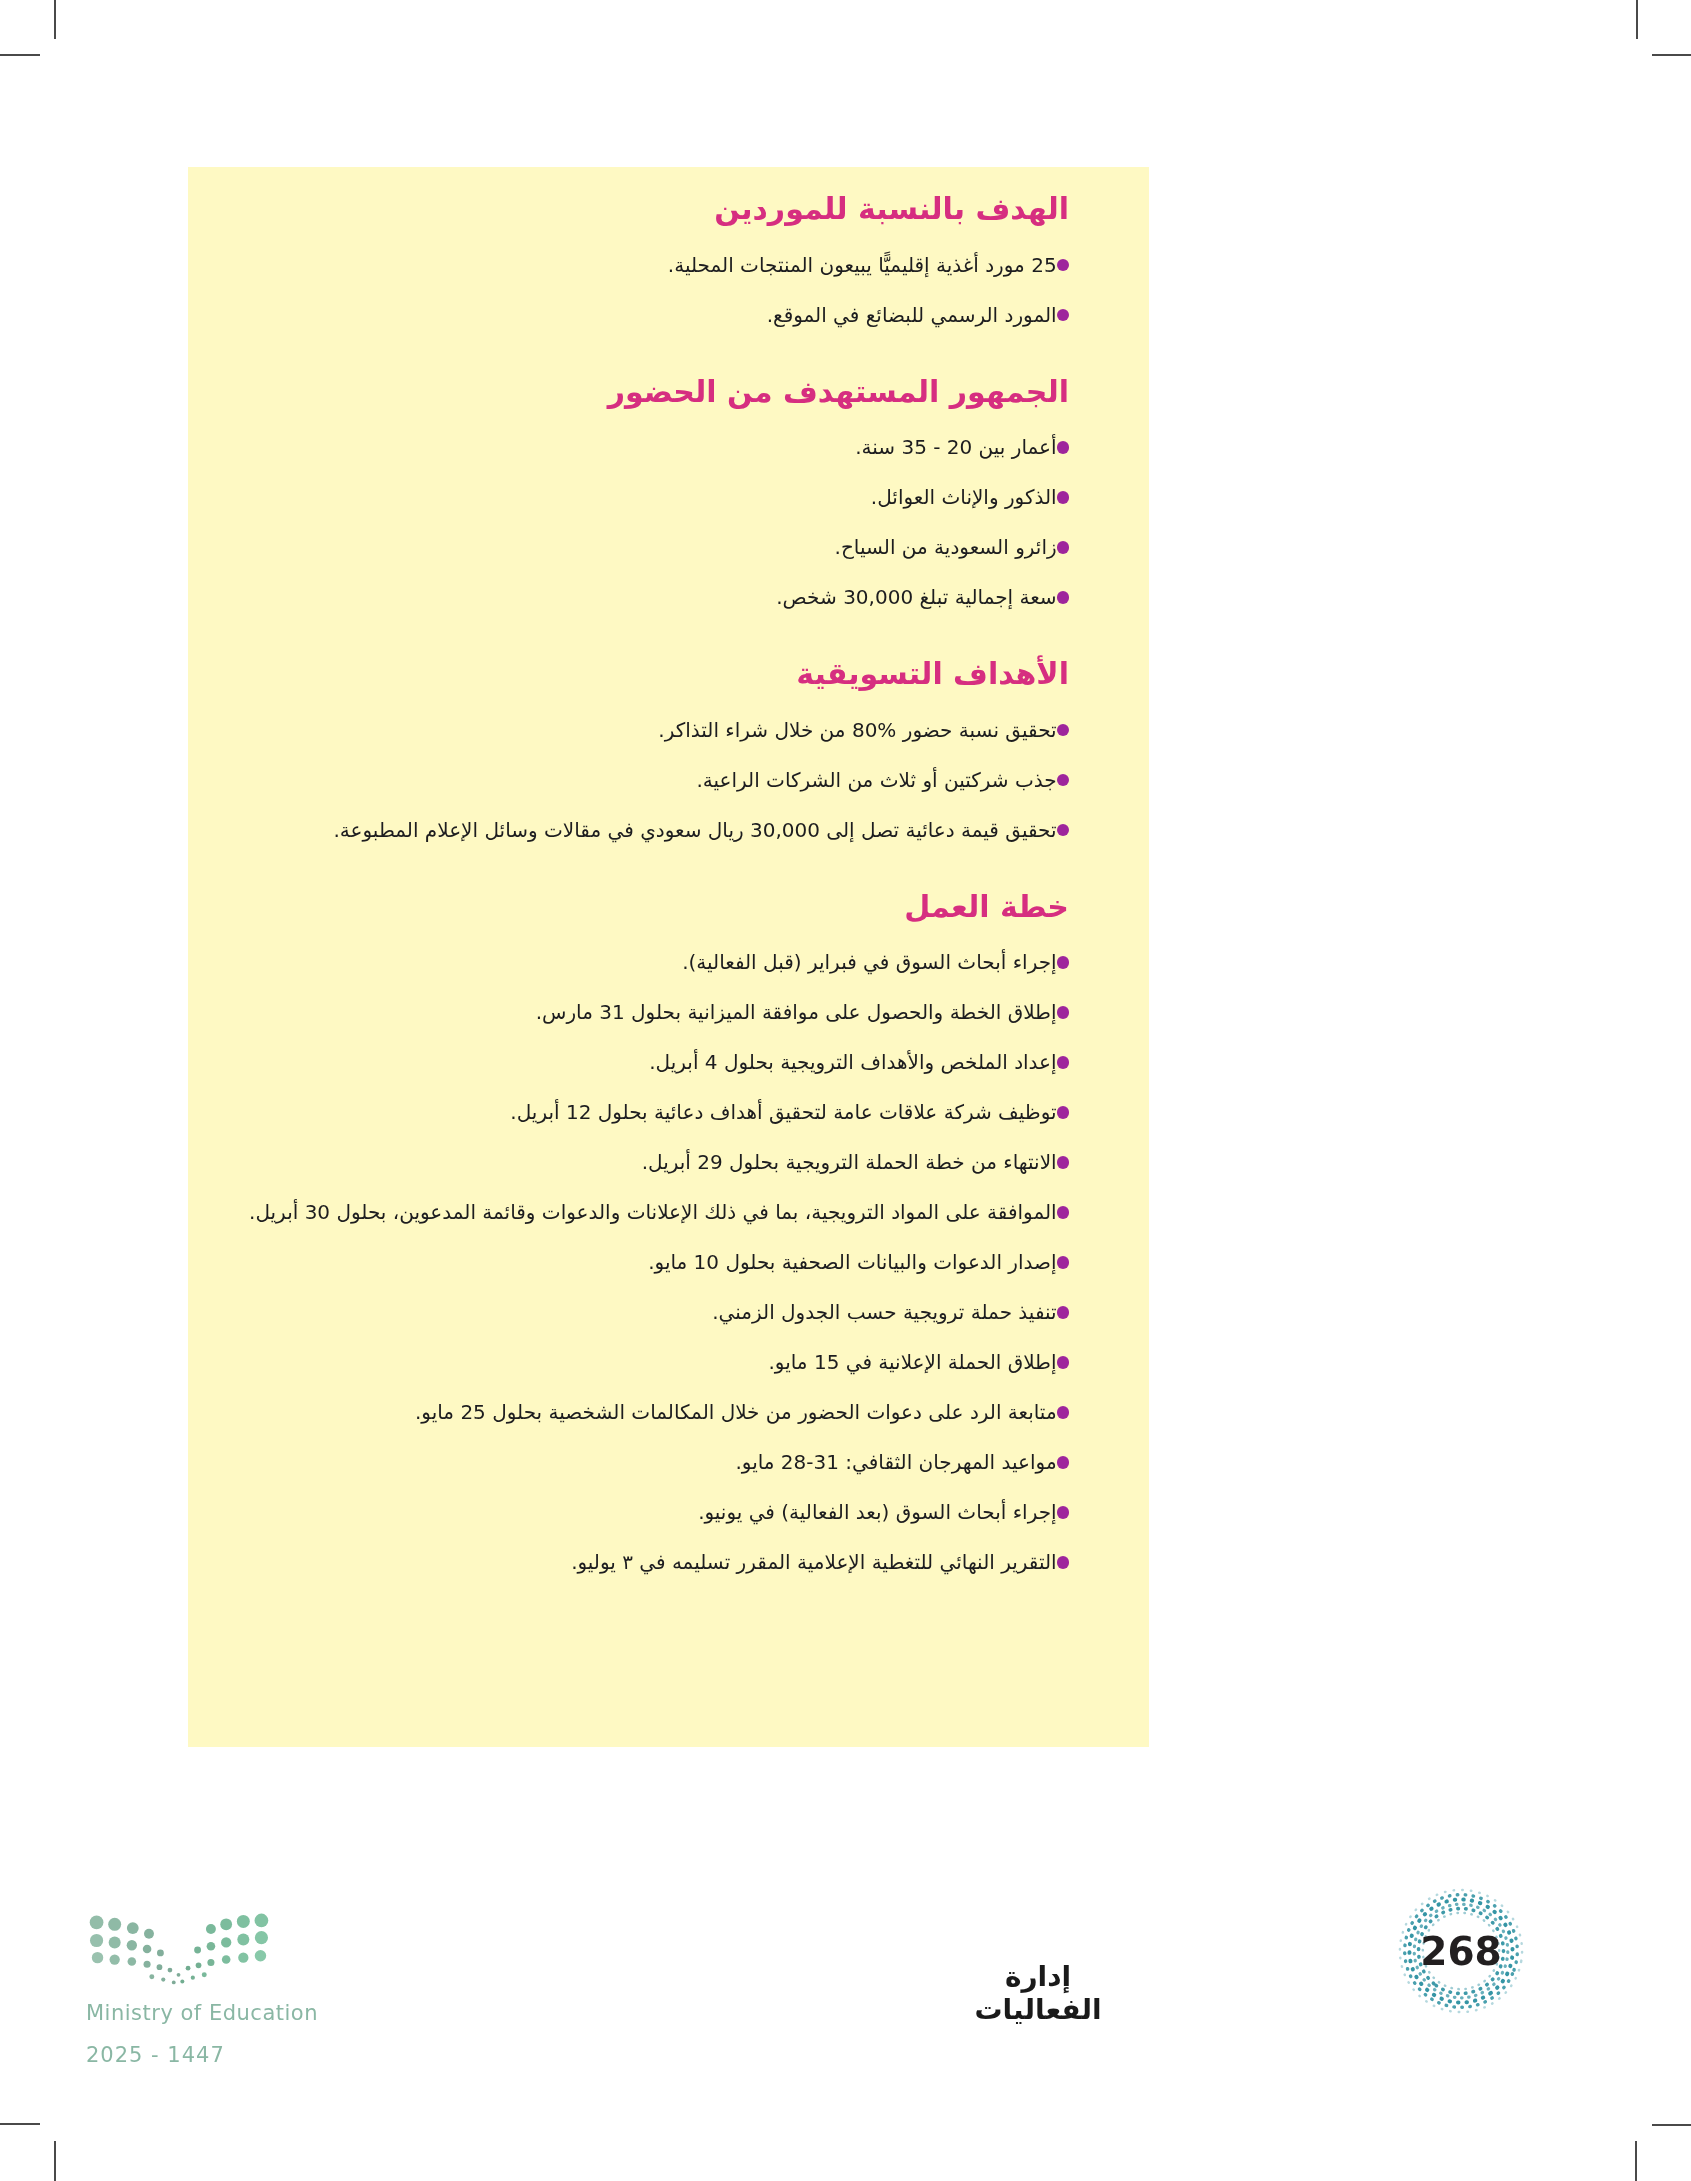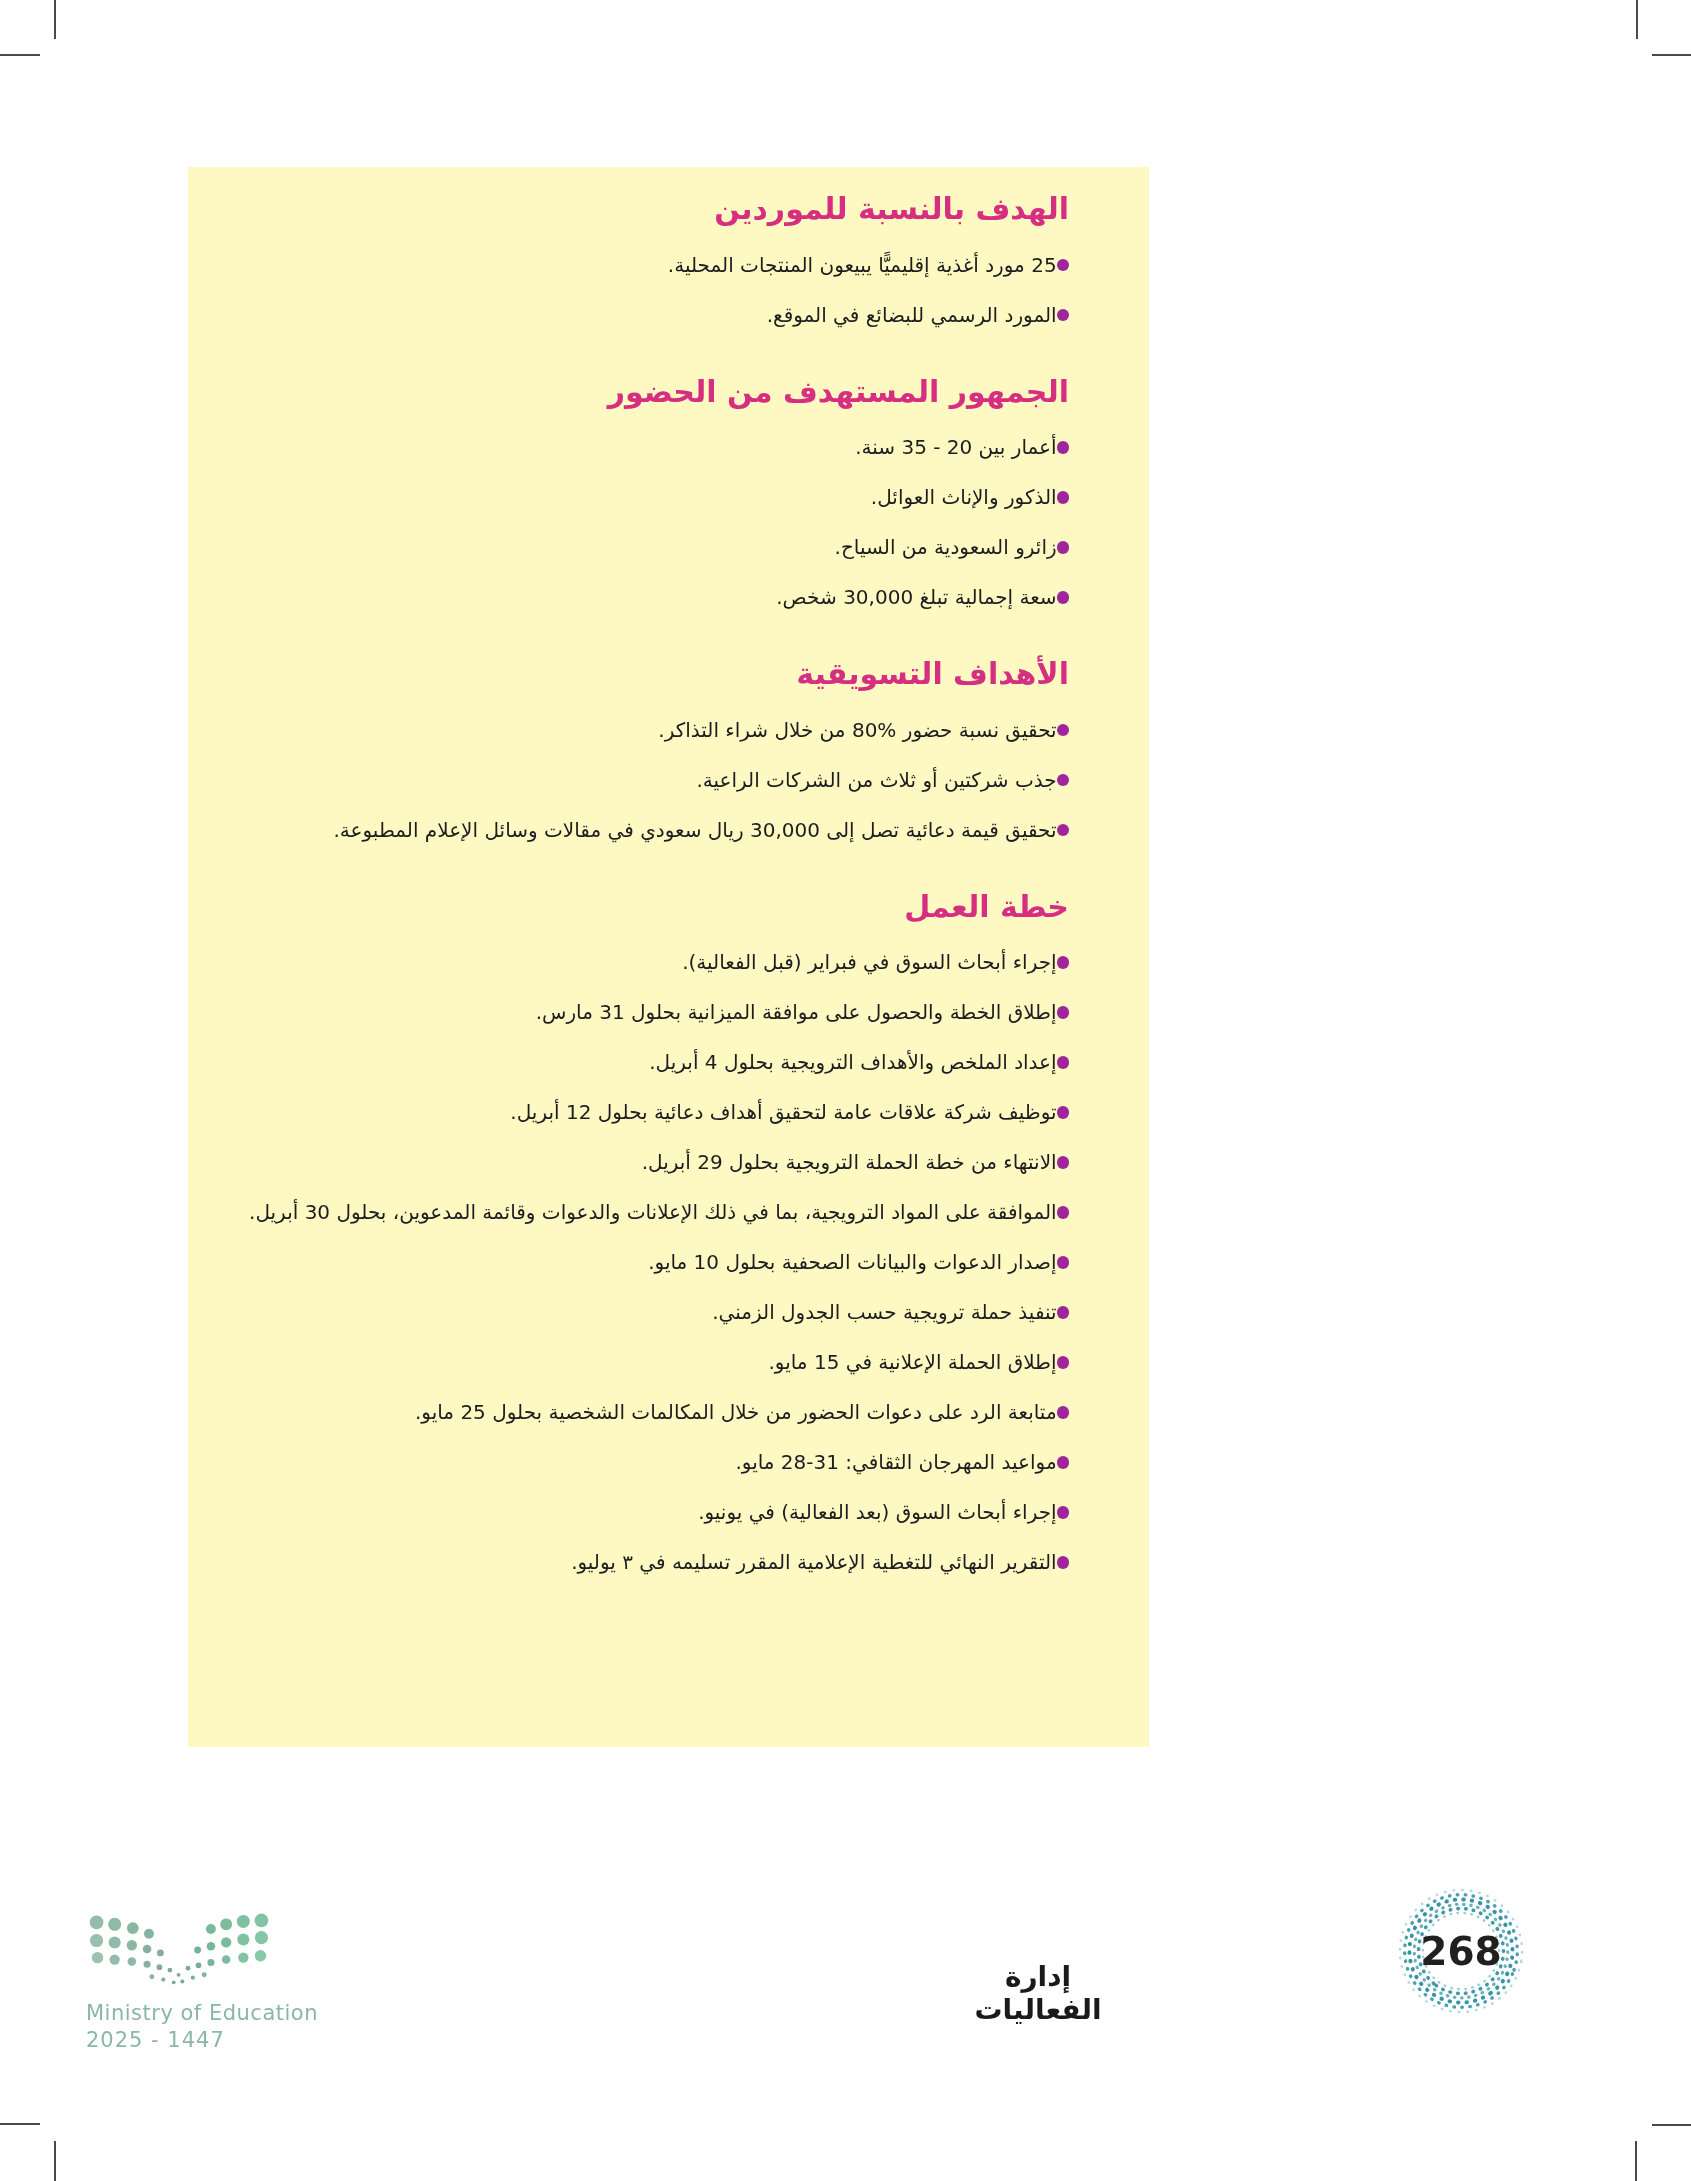--- a/index.html
+++ b/index.html
@@ -48,21 +48,21 @@
   
   .logo { position:absolute; left:86px; top:1910px; width:287px; }
   .logo .wordmark-ar {
     color:#86b4a1; font-size:35px; font-weight:bold; direction:rtl;
     text-align:left; margin-top:11.5px; line-height:38px;
   }
   .logo .wordmark-en {
     color:#8ab7a4; font-size:21px; margin-top:5.7px; letter-spacing:0.5px;
   }
   .logo .years {
-    color:#8ab7a4; font-size:21px; margin-top:3px; letter-spacing:1px;
+    color:#8ab7a4; font-size:21px; margin-top:18px; letter-spacing:1px;
   }
 </style>
 </head>
 <body>
 
 <div class="page">
 
   <div class="cm" style="left:54px;top:0;width:1.9px;height:39px;"></div>
   <div class="cm" style="left:0;top:54px;width:40px;height:1.9px;"></div>
   <div class="cm" style="left:1636px;top:0;width:1.9px;height:39px;"></div>

